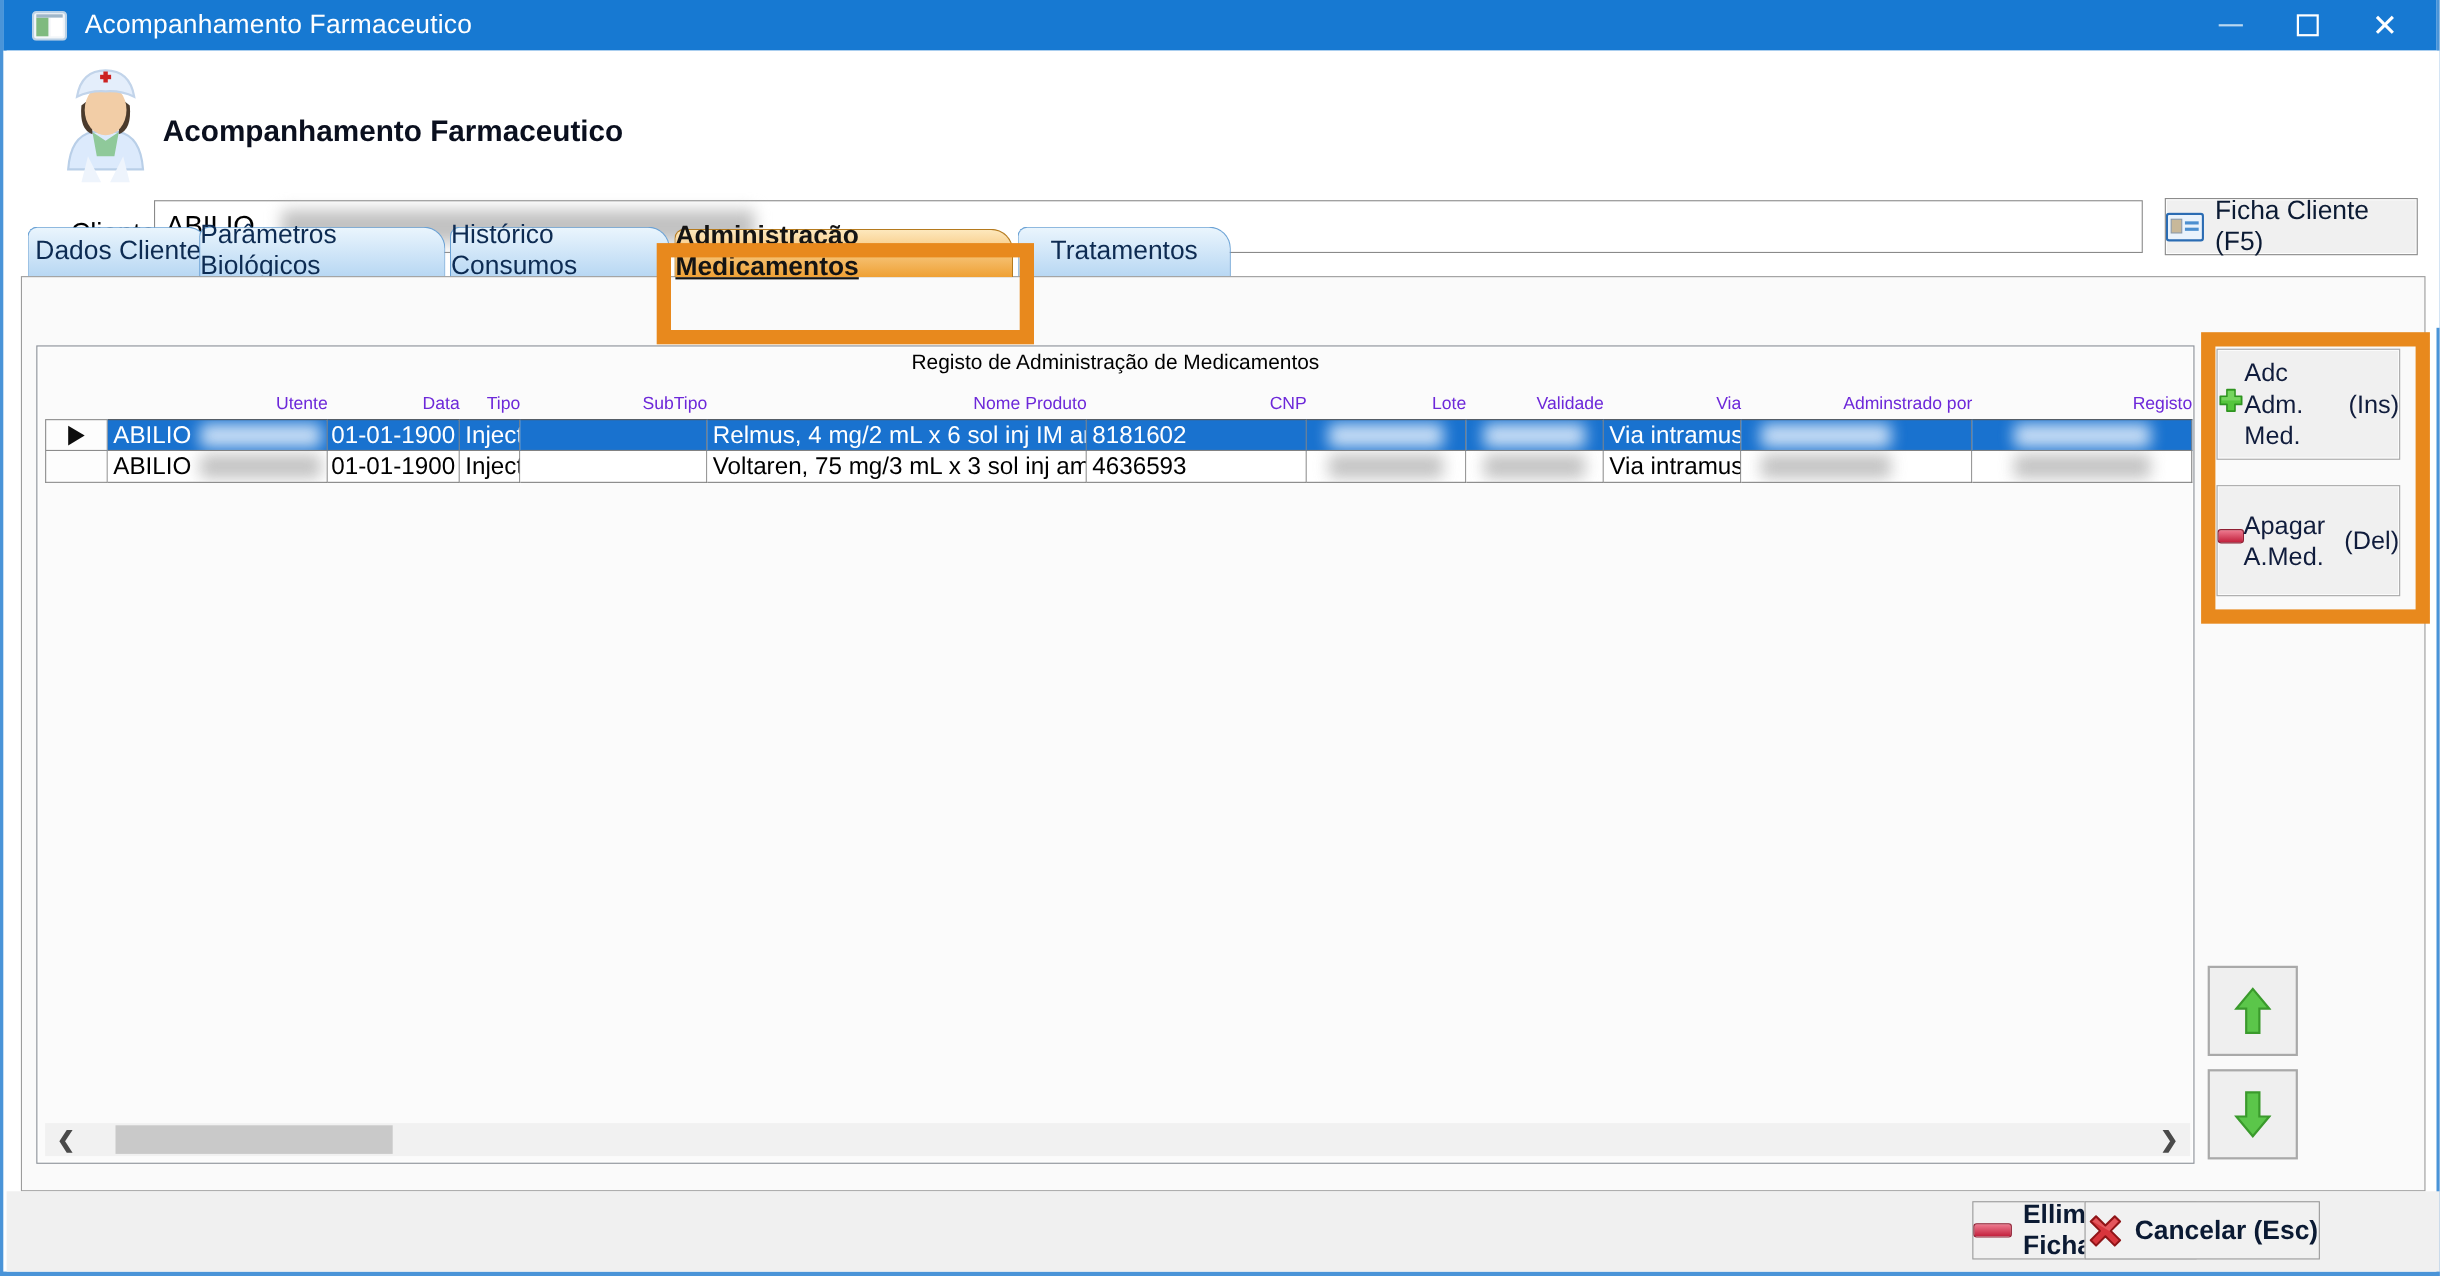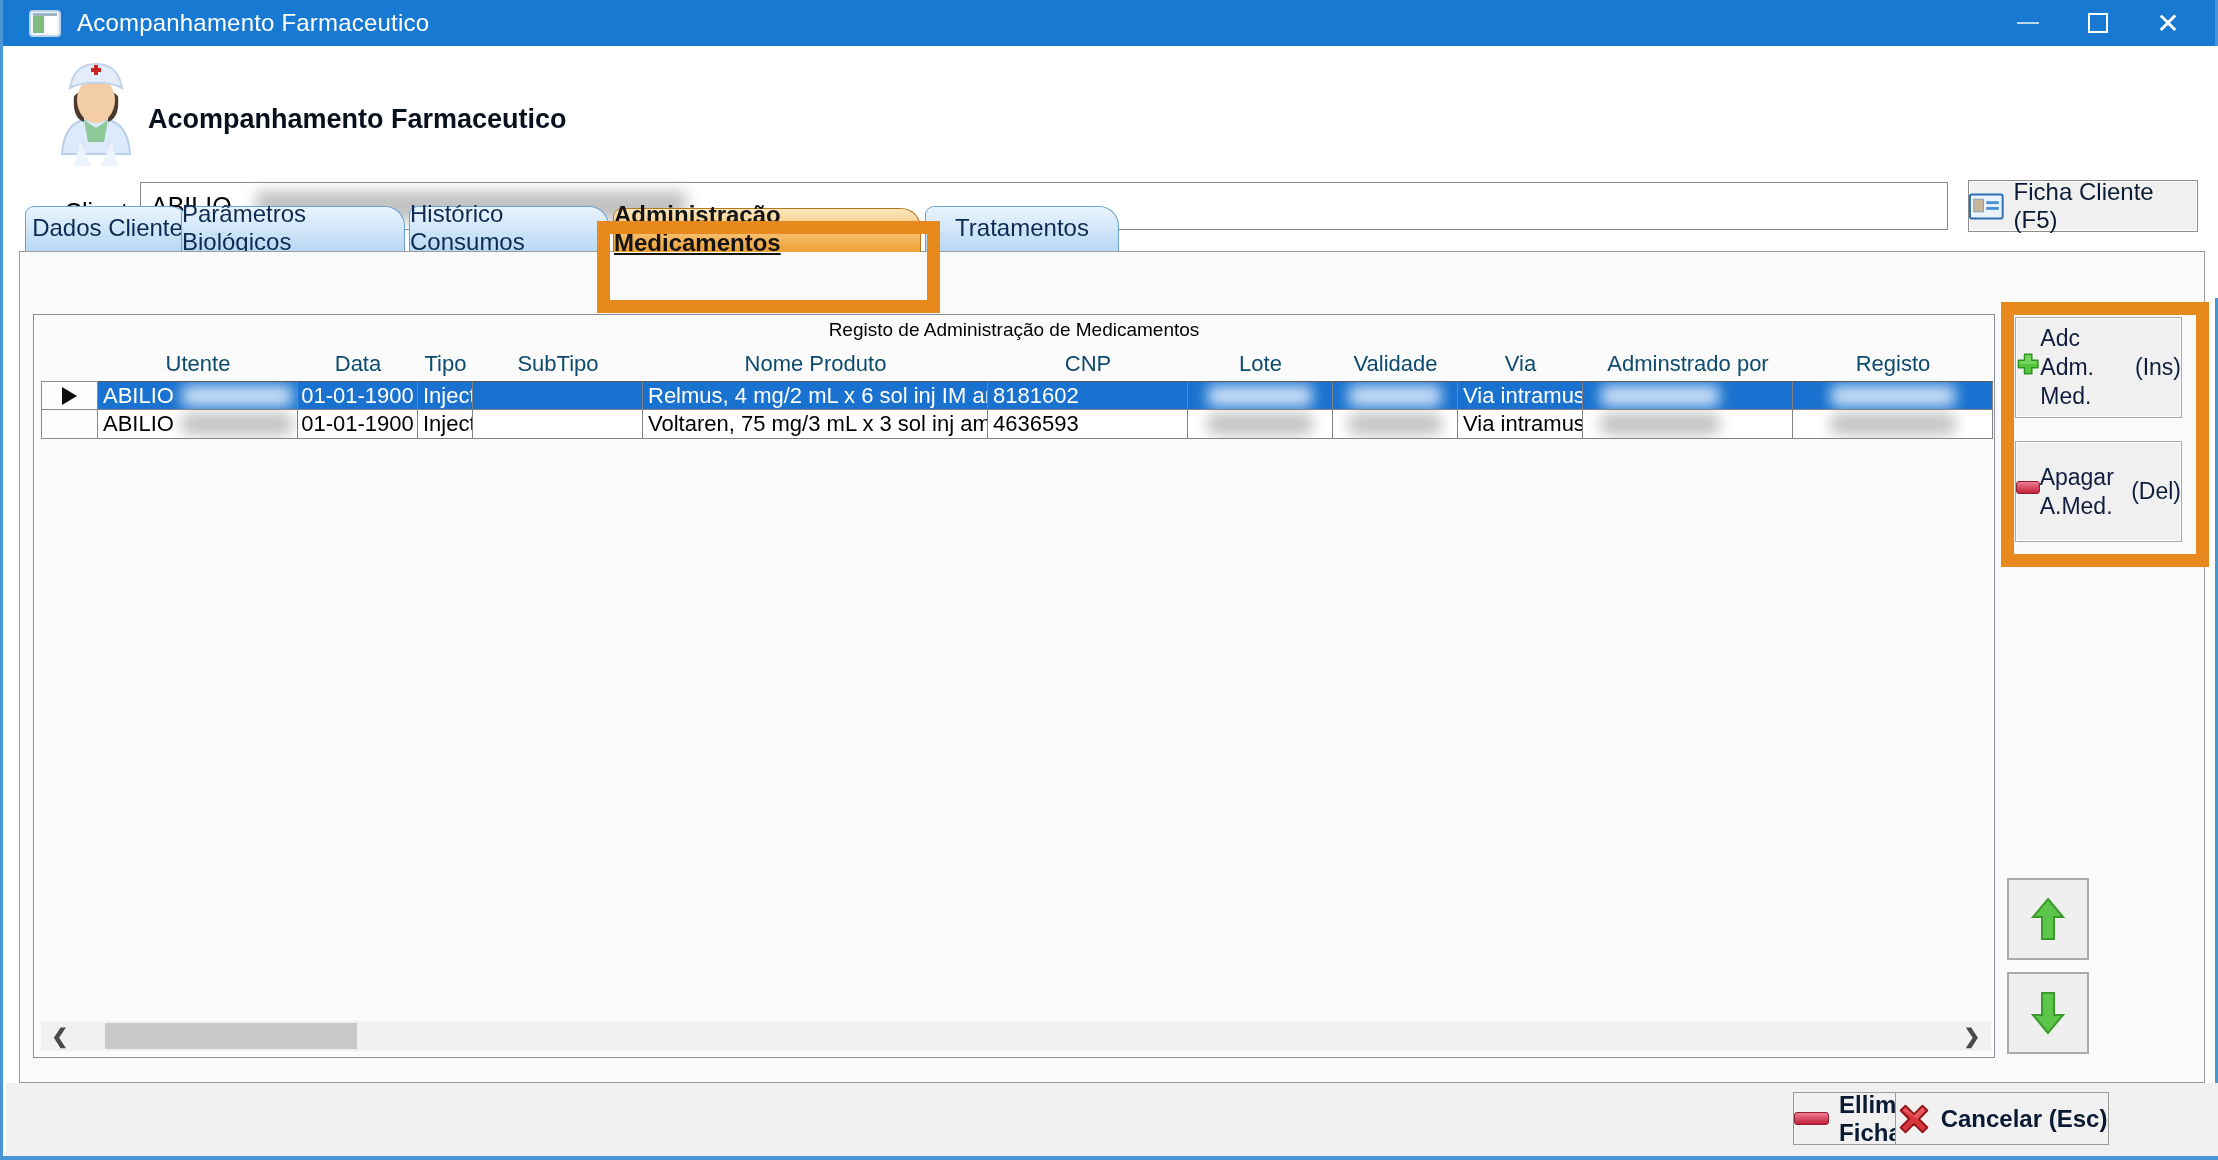--- a/index.html
+++ b/index.html
@@ -56,21 +56,21 @@
   .tabpanel { position:absolute; left:16px; top:251px; width:2186px; height:832px; background:#fafafa;
               border:1px solid #9c9c9c; }
 
   
   .groupbox { position:absolute; left:30px; top:314px; width:1962px; height:744px; background:#fbfbfb;
               border:1px solid #8a8f97; box-shadow:inset 0 0 0 1px #ffffff; }
   .grid-title { position:absolute; left:0; top:4px; width:100%; text-align:center; font-size:19px; color:#000; }
 
   .grid { position:absolute; left:7px; top:30px; }
   .hdr-row { display:flex; height:36px; align-items:flex-end; padding-bottom:4px; }
-  .hdr-cell { font-size:22px; color:#0c4a6e; text-align:center; overflow:hidden; white-space:nowrap; }
+  .hdr-cell { font-size:16px; color:#6d28d9; text-align:right; overflow:hidden; white-space:nowrap; }
   .rowhdr { width:57px; flex:0 0 auto; }
 
   .grid-row { display:flex; height:29px; }
   .rowhdr-cell { width:57px; flex:0 0 auto; background:#fdfdfd; border:1px solid #8c8c8c; border-top:none;
                  display:flex; align-items:center; justify-content:center; }
   .grid-row.first .rowhdr-cell { border-top:1px solid #8c8c8c; }
   .marker { width:0; height:0; border-left:15px solid #0d0d0d; border-top:9px solid transparent; border-bottom:9px solid transparent; }
 
   .cell { font-size:22px; border-right:1px solid #828282; border-bottom:1px solid #828282;
           white-space:nowrap; overflow:hidden; display:flex; align-items:center; padding:0 5px; }

